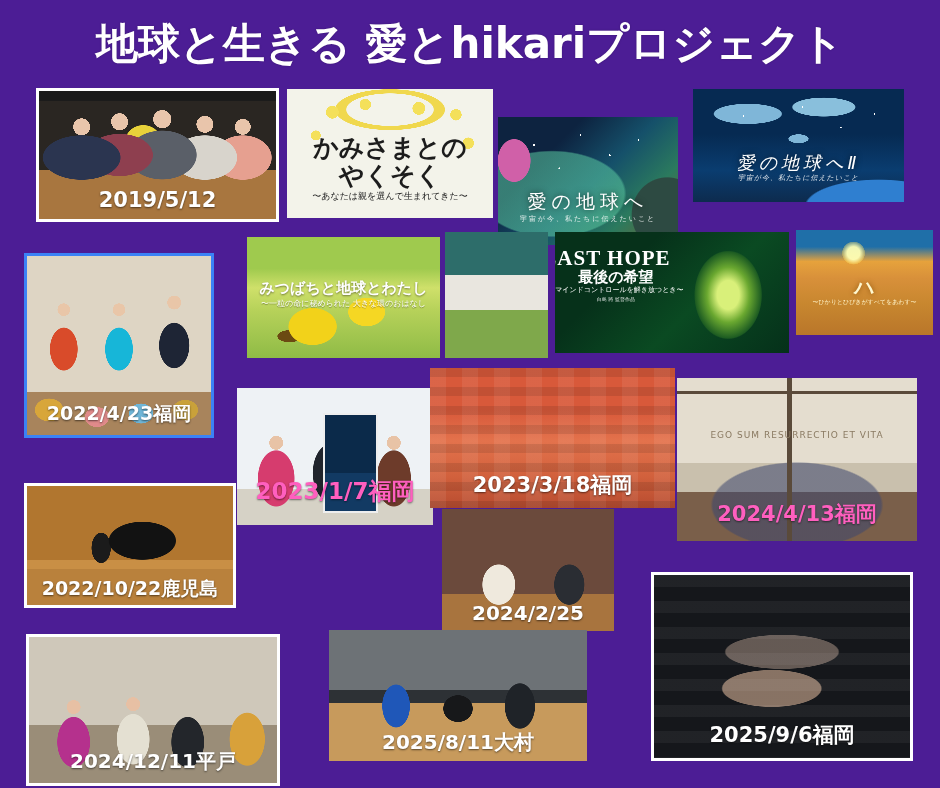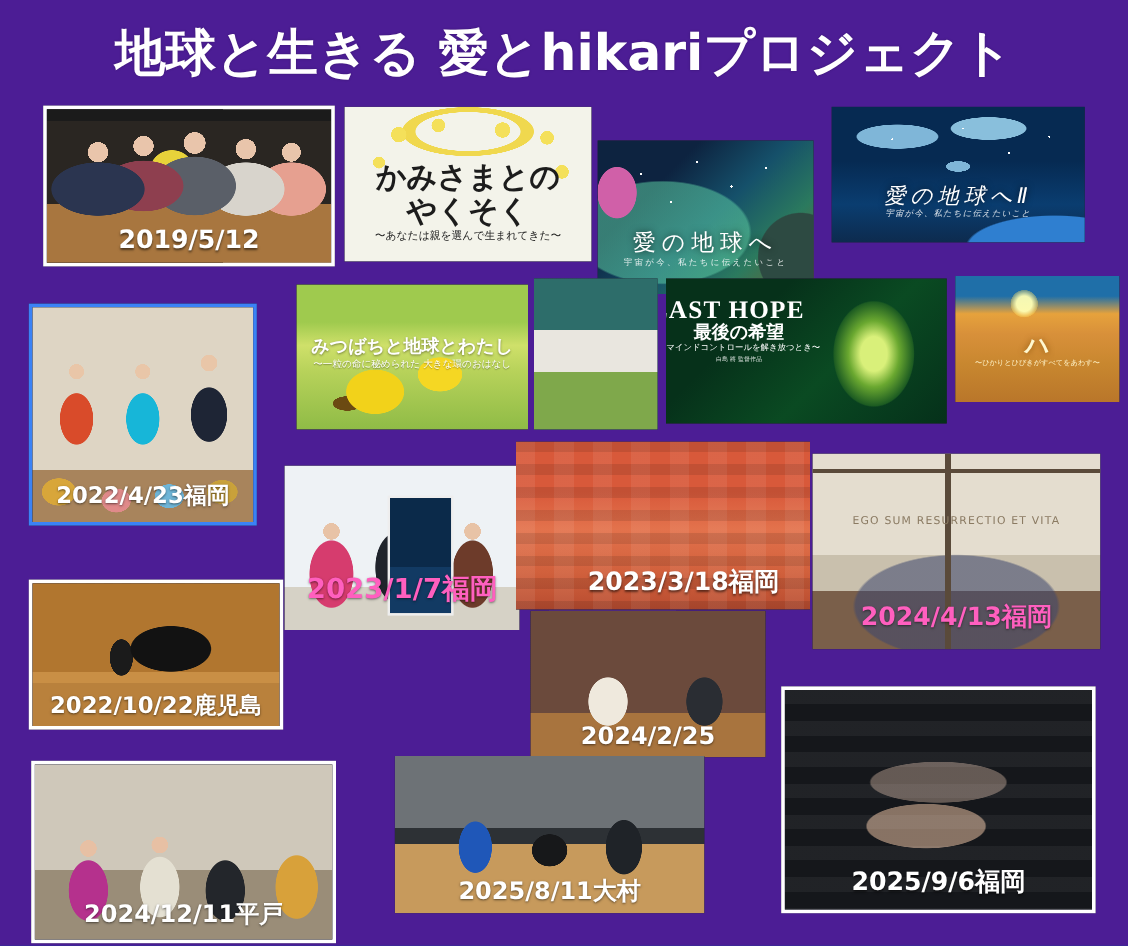--- a/index.html
+++ b/index.html
@@ -255,35 +255,35 @@
   </div>
 
   <div class="tile" style="left:237px;top:388px;width:196px;height:137px;">
     <div class="ph p-fukuoka2301"></div>
     <div class="ph p-poster-small" style="left:44%;top:18%;width:26%;height:70%;right:auto;bottom:auto;border:2px solid #eee;"></div>
     <div class="cap pink" style="bottom:22px;font-size:23px;">2023/1/7福岡</div>
   </div>
 
   <div class="tile" style="left:430px;top:368px;width:245px;height:140px;">
     <div class="ph p-fukuoka2303"></div>
-    <div class="cap white" style="bottom:12px;font-size:21px;margin-left:17px;">2023/3/18福岡</div>
+    <div class="cap white" style="bottom:12px;font-size:21px;">2023/3/18福岡</div>
   </div>
 
   <div class="tile" style="left:677px;top:378px;width:240px;height:163px;">
     <div class="ph p-church"></div>
     <div class="ovl" style="top:52px;font-size:9px;color:#8a7a62;letter-spacing:1px;">EGO SUM RESURRECTIO ET VITA</div>
     <div class="cap pink" style="bottom:16px;font-size:21px;">2024/4/13福岡</div>
   </div>
 
   <div class="tile" style="left:24px;top:483px;width:212px;height:125px;border:3px solid #fff;box-sizing:border-box;">
     <div class="ph p-piano"></div>
     <div class="cap white" style="bottom:7px;font-size:19px;">2022/10/22鹿児島</div>
   </div>
 
-  <div class="tile" style="left:442px;top:509px;width:196px;height:122px;">
+  <div class="tile" style="left:442px;top:509px;width:172px;height:122px;">
     <div class="ph p-brick"></div>
     <div class="cap white" style="bottom:8px;font-size:20px;">2024/2/25</div>
   </div>
 
   <div class="tile" style="left:26px;top:634px;width:254px;height:152px;border:3px solid #fff;box-sizing:border-box;">
     <div class="ph p-hirado"></div>
     <div class="cap white" style="bottom:12px;font-size:20px;">2024/12/11平戸</div>
   </div>
 
   <div class="tile" style="left:329px;top:630px;width:258px;height:131px;">

